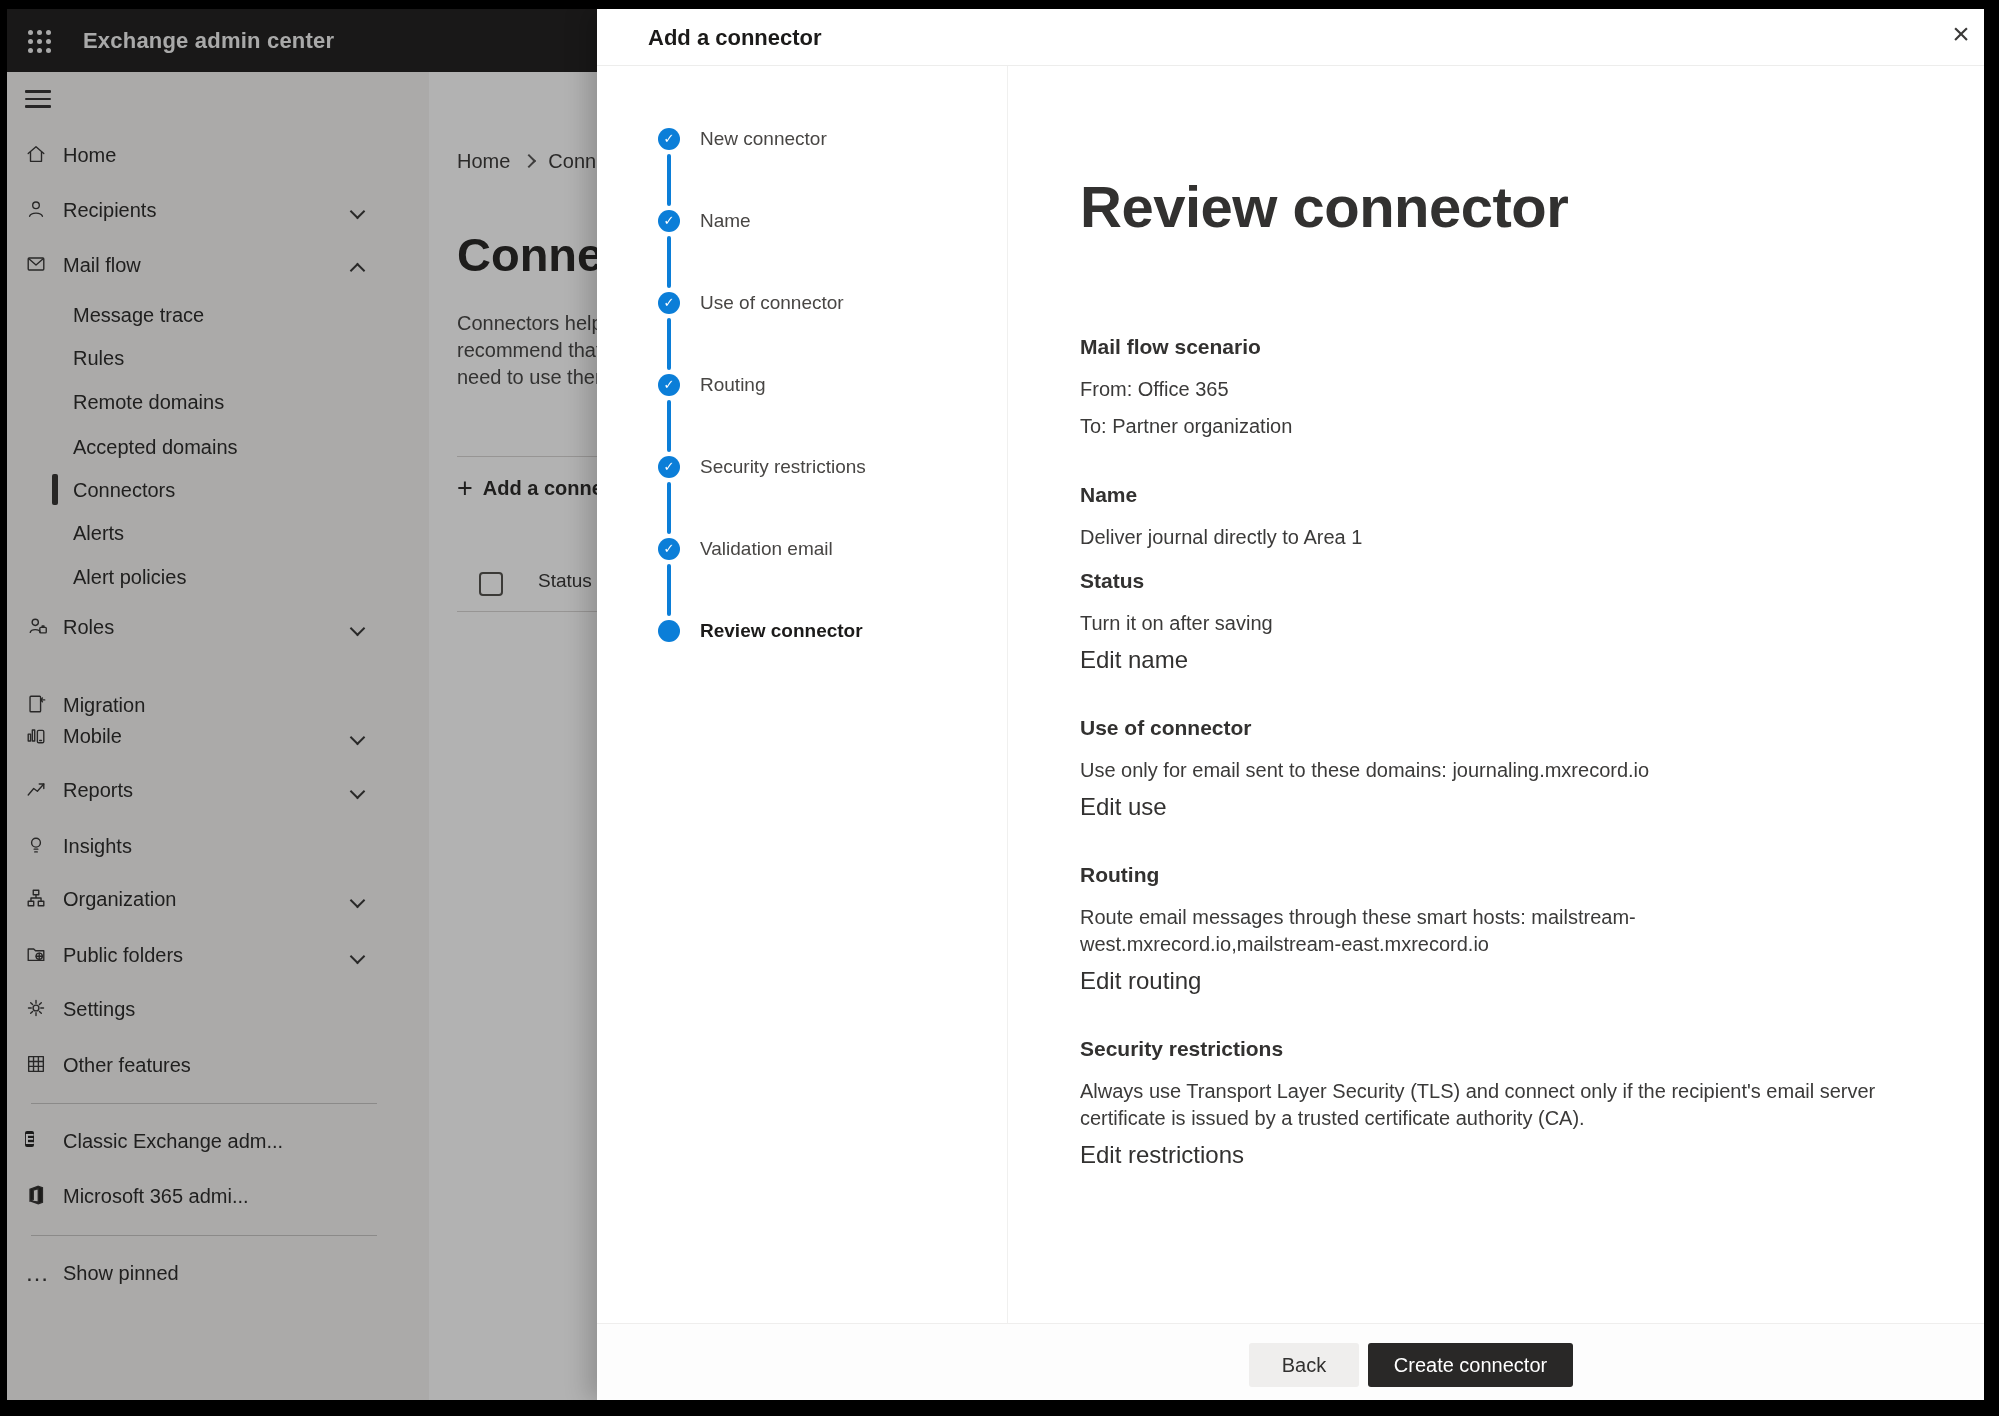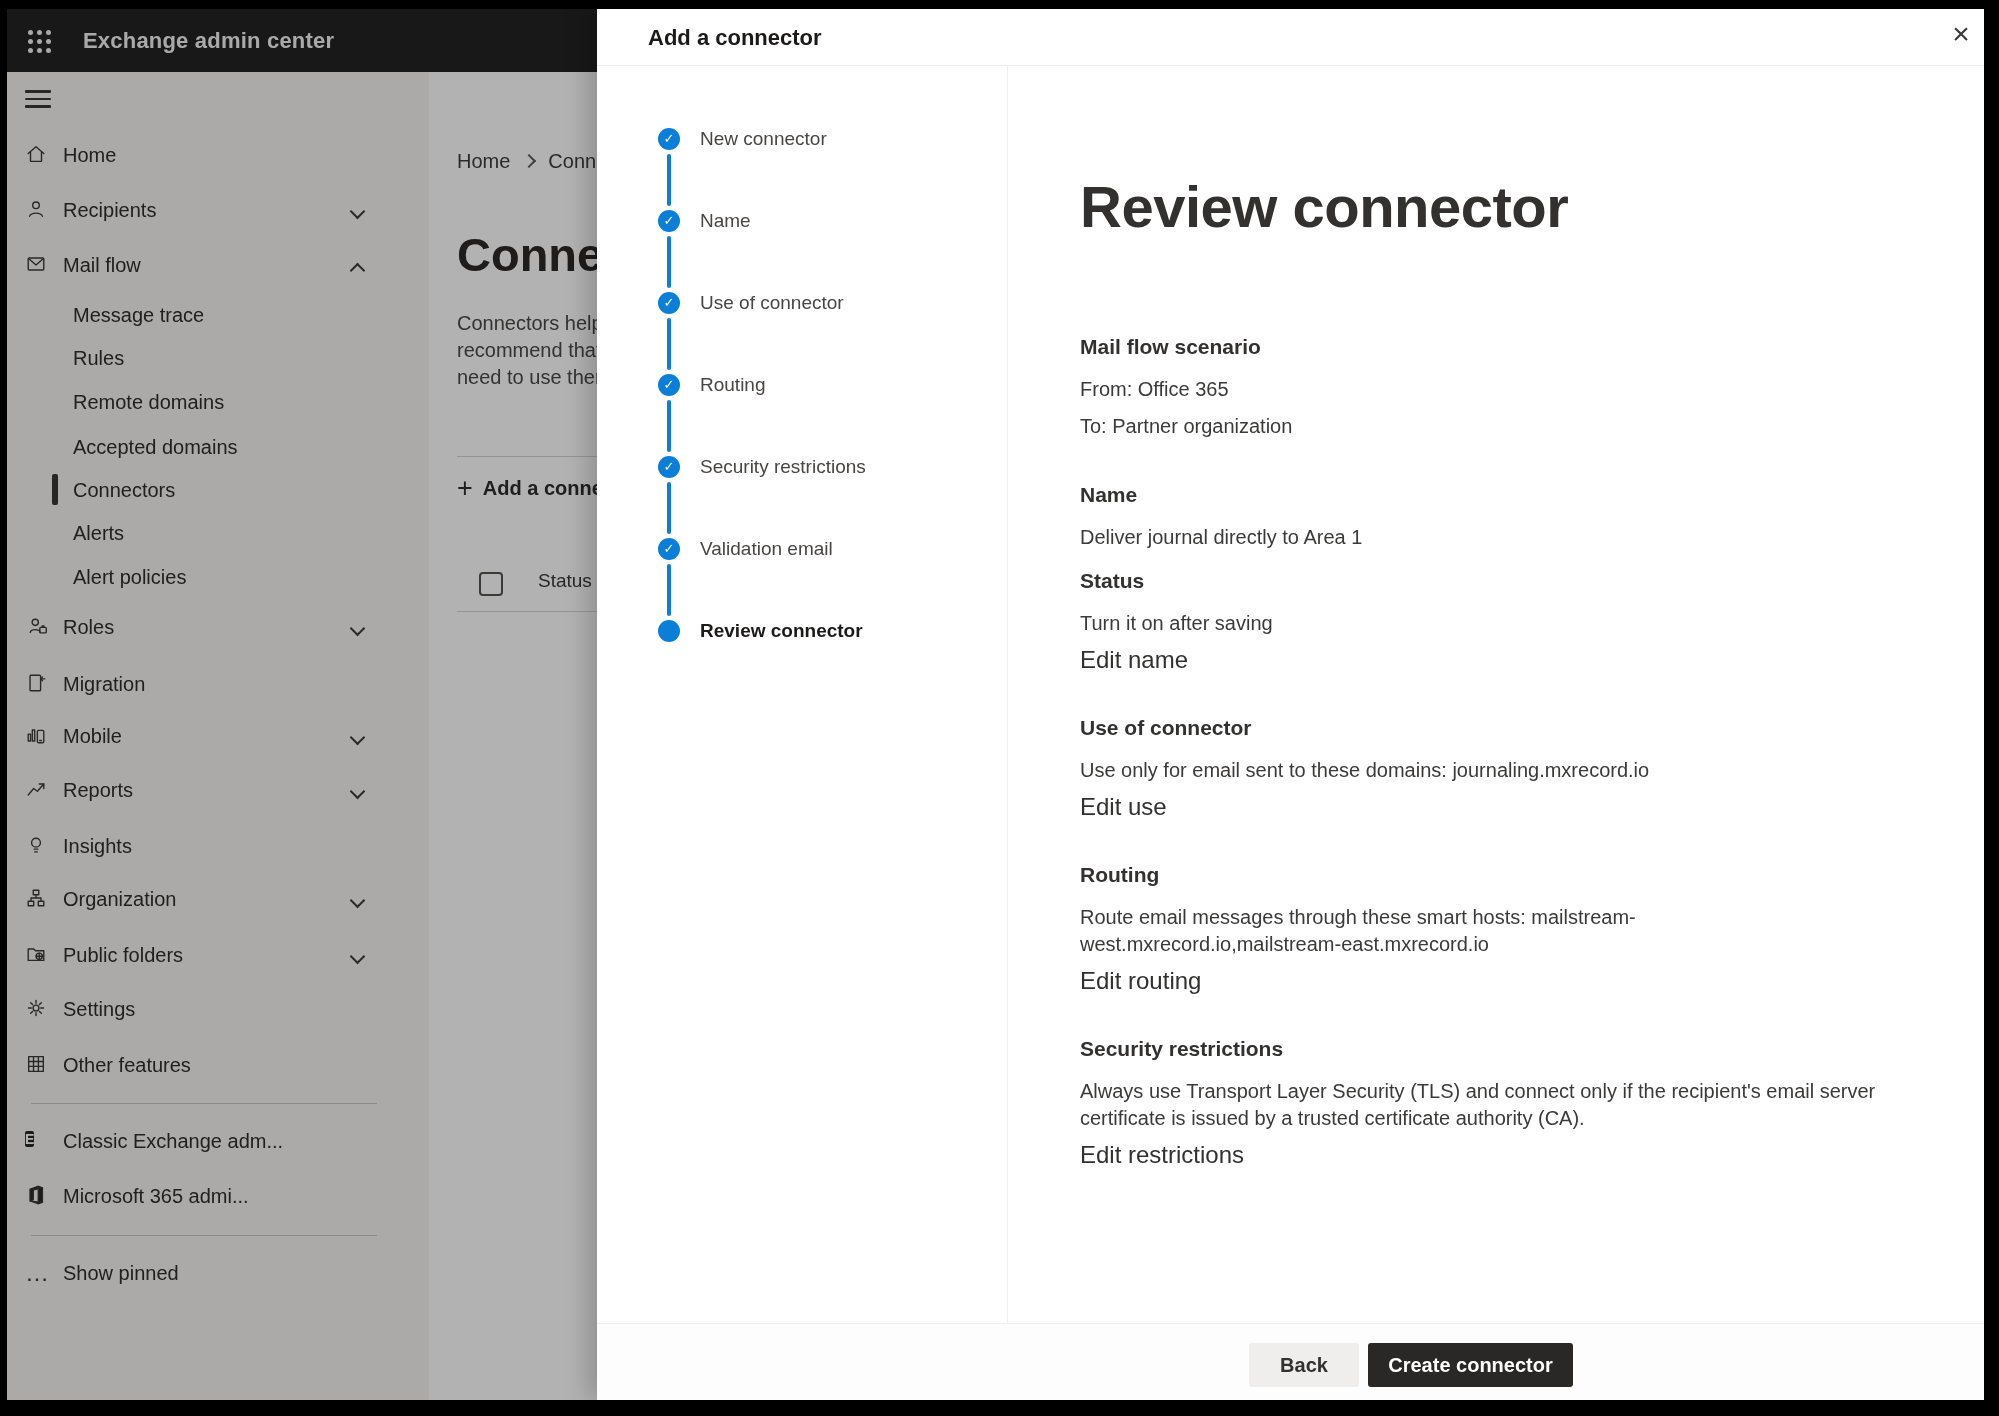--- a/index.html
+++ b/index.html
@@ -79,21 +79,21 @@
   .sec-h{margin:41px 0 0 0;font-size:21px;line-height:27px;font-weight:700;color:#323130;}
   .sec-h.tight{margin-top:16px;}
   .sec-h:first-of-type{margin-top:0;}
   .sec-line{margin:16px 0 0 0;font-size:20px;line-height:27px;color:#3b3a39;}
   .sec-line + .sec-line{margin-top:10px;}
   .sec-link{margin:9px 0 0 0;font-size:24px;line-height:27px;color:#323130;cursor:pointer;display:table;}
 
   
   #modal-fdiv{position:absolute;left:0;top:1314px;width:100%;height:1px;background:#efeeed;}
   #modal-footer{position:absolute;left:0;top:1315px;width:100%;height:76px;background:#fdfdfd;}
-  .btn{position:absolute;top:19px;height:44px;border:none;border-radius:3px;font-size:20px;font-weight:700;
+  .btn{position:absolute;top:19px;height:44px;border:none;border-radius:3px;font-size:20px;font-weight:400;
     font-family:"Liberation Sans","DejaVu Sans",sans-serif;cursor:pointer;}
   #btn-back{left:652px;width:110px;background:#efeeed;color:#323130;}
   #btn-create{left:771px;width:205px;background:#292827;color:#fff;}
 </style>
 </head>
 <body>
 
 <div id="screen">
 
   <div id="app-header">
@@ -166,21 +166,21 @@
         <div class="nav-item lvl1" style="top: 535px; text-align: right;">
           <span class="icon"><svg viewBox="0 0 24 24" stroke-linejoin="round" stroke-linecap="round">
               <circle cx="9" cy="8" r="3.4"></circle>
               <path d="M3.5 19 c1.3-4 9.7-4 11 0"></path>
               <rect x="14" y="13.5" width="7" height="6" rx="1"></rect>
               <path d="M16.5 13.5 v-1.5 h2 v1.5"></path>
             </svg></span>
           <span class="lbl">Roles</span>
           <span class="chev down"></span>
         </div>
-        <div class="nav-item lvl1" style="top: 592px; text-decoration: underline;">
+        <div class="nav-item lvl1" style="top: 613px; text-decoration: underline;">
           <span class="icon"><svg viewBox="0 0 24 24" stroke-linejoin="round" stroke-linecap="round">
               <rect x="5.5" y="3.5" width="11.5" height="17" rx="1"></rect>
               <path d="M17 7.5 h4.5 M19 5.5 l-2 2 2 2"></path>
             </svg></span>
           <span class="lbl">Migration</span>
         </div>
         <div class="nav-item lvl1" style="top: 644px;">
           <span class="icon"><svg viewBox="0 0 24 24" stroke-linejoin="round" stroke-linecap="round">
               <rect x="3.5" y="11" width="2.6" height="7.5"></rect>
               <rect x="8" y="6.5" width="2.6" height="12"></rect>

